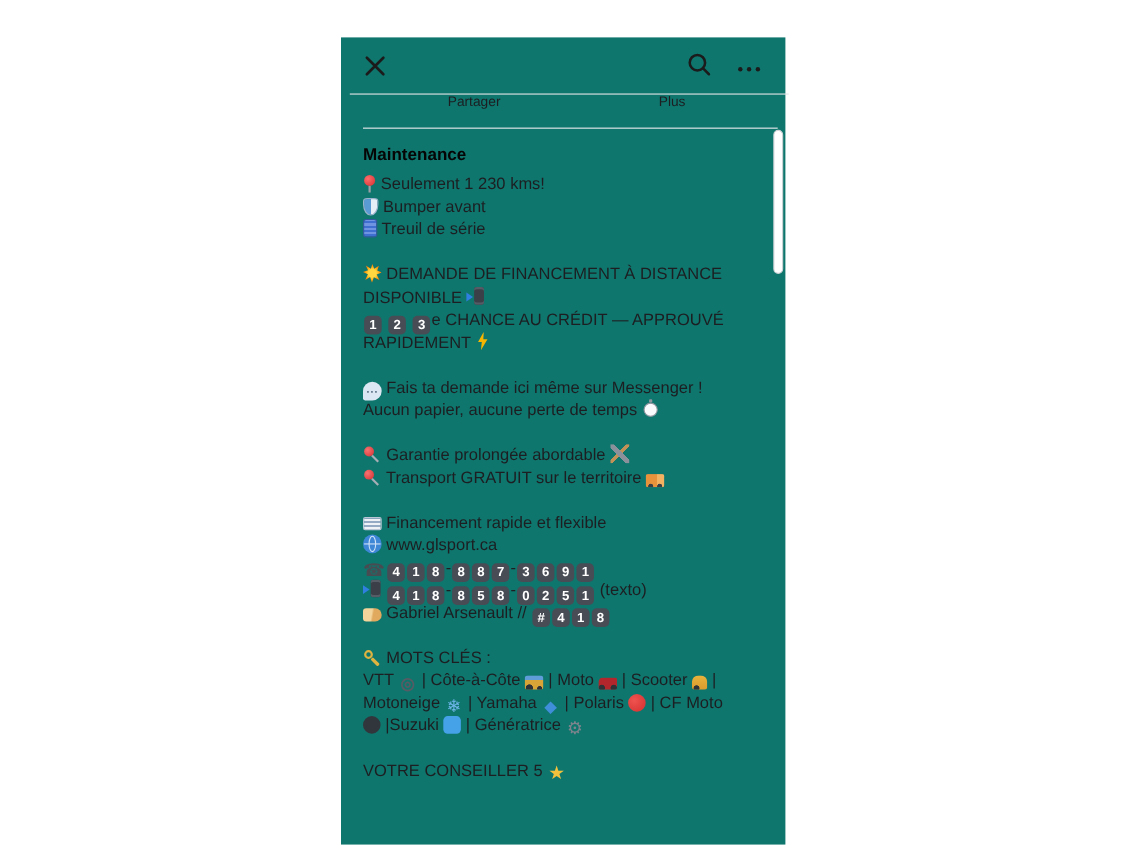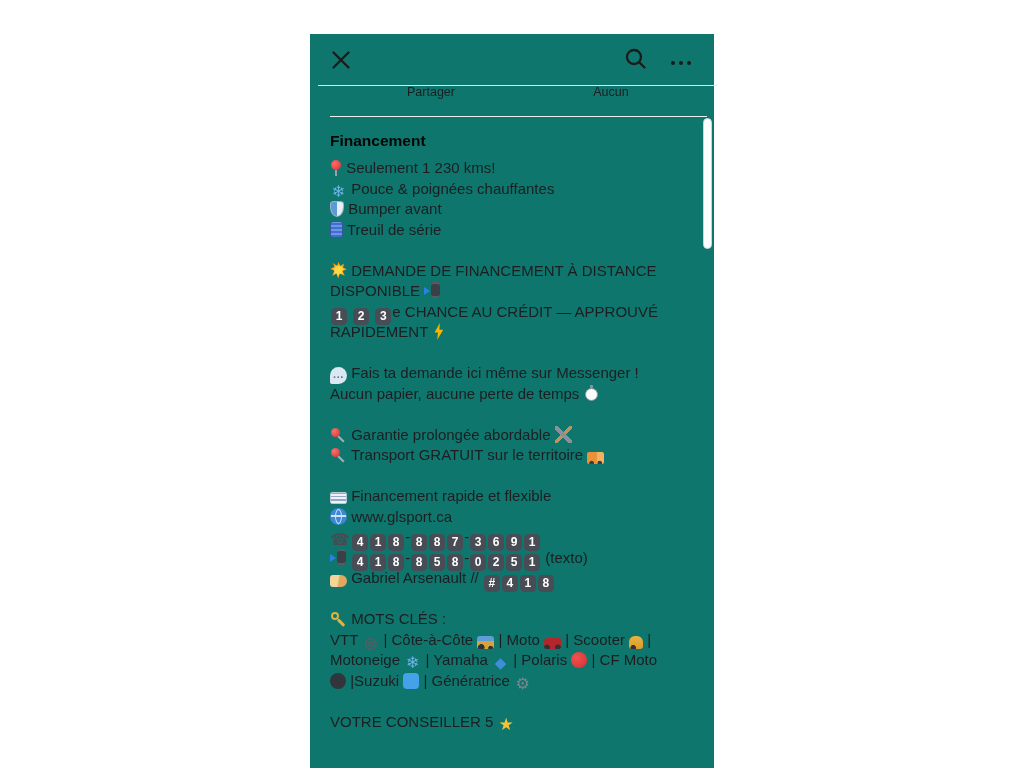--- a/index.html
+++ b/index.html
@@ -144,31 +144,30 @@
           <circle cx="3" cy="5" r="2" fill="#1b1b1b"></circle>
           <circle cx="11" cy="5" r="2" fill="#1b1b1b"></circle>
           <circle cx="19" cy="5" r="2" fill="#1b1b1b"></circle>
         </svg>
       </span>
     </button>
 
     <div class="divider1"></div>
 
     <div class="bar-label lbl-partager">Partager</div>
-    <div class="bar-label lbl-plus">Aucun</div>
+    <div class="bar-label lbl-plus">Plus</div>
 
     <div class="divider2"></div>
 
     <div class="scrollbar"></div>
 
-    <div class="heading">Financement</div>
+    <div class="heading">Maintenance</div>
 
     <div class="lines">
         <div class="line"><span class="em em-round-pin"></span> Seulement 1 230 kms!</div>
-        <div class="line"><span class="em em-snowflake"></span> Pouce &amp; poignées chauffantes</div>
         <div class="line"><span class="em em-shield"></span> Bumper avant</div>
         <div class="line"><span class="em em-thread"></span> Treuil de série</div>
         <div class="line"></div>
         <div class="line"><span class="em em-boom"></span> DEMANDE DE FINANCEMENT À DISTANCE</div>
         <div class="line">DISPONIBLE <span class="em em-phone-arrow"></span></div>
         <div class="line"><span class="kc">1</span> <span class="kc">2</span> <span class="kc">3</span>e CHANCE AU CRÉDIT — APPROUVÉ</div>
         <div class="line">RAPIDEMENT <span class="em em-zap"></span></div>
         <div class="line"></div>
         <div class="line"><span class="em em-speech"></span> Fais ta demande ici même sur Messenger !</div>
         <div class="line">Aucun papier, aucune perte de temps <span class="em em-stopwatch"></span></div>

